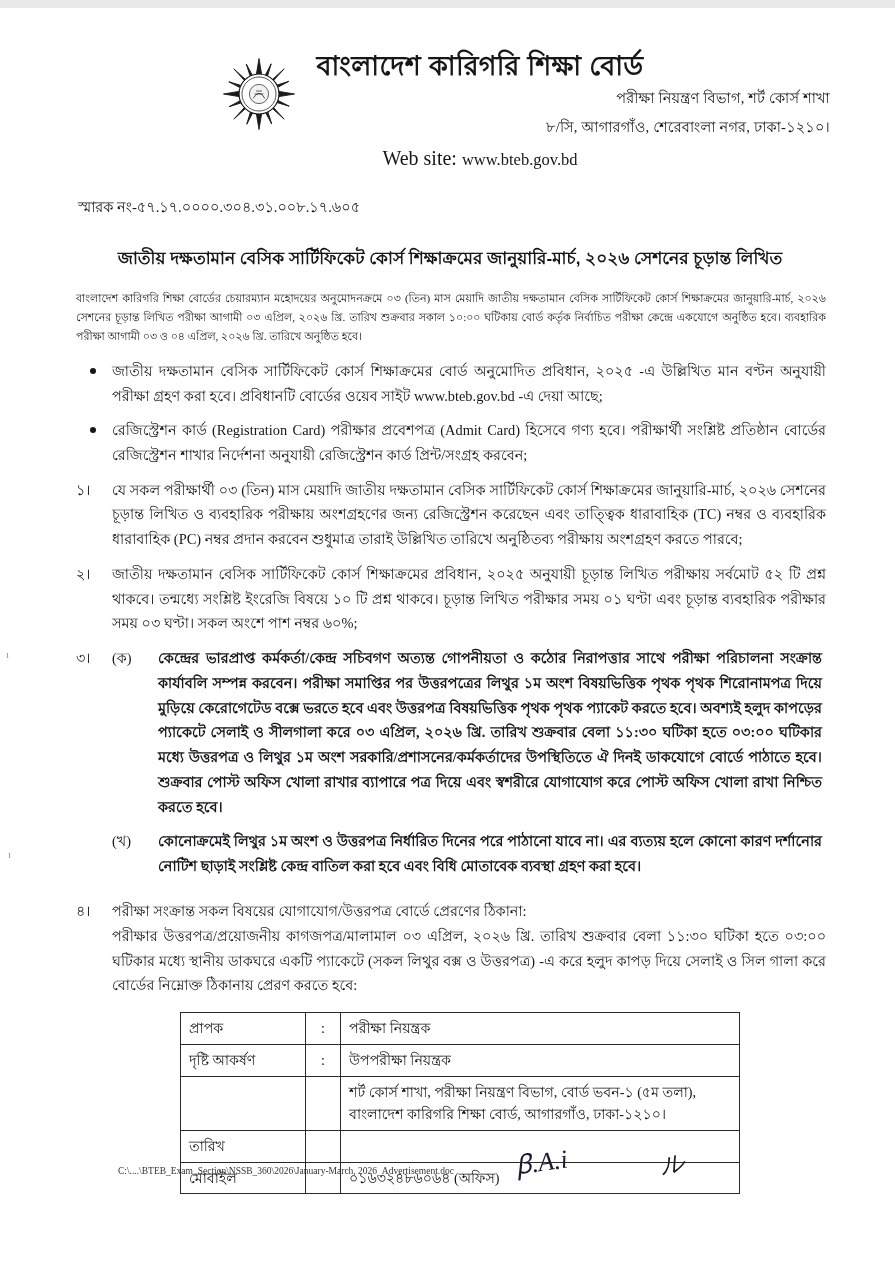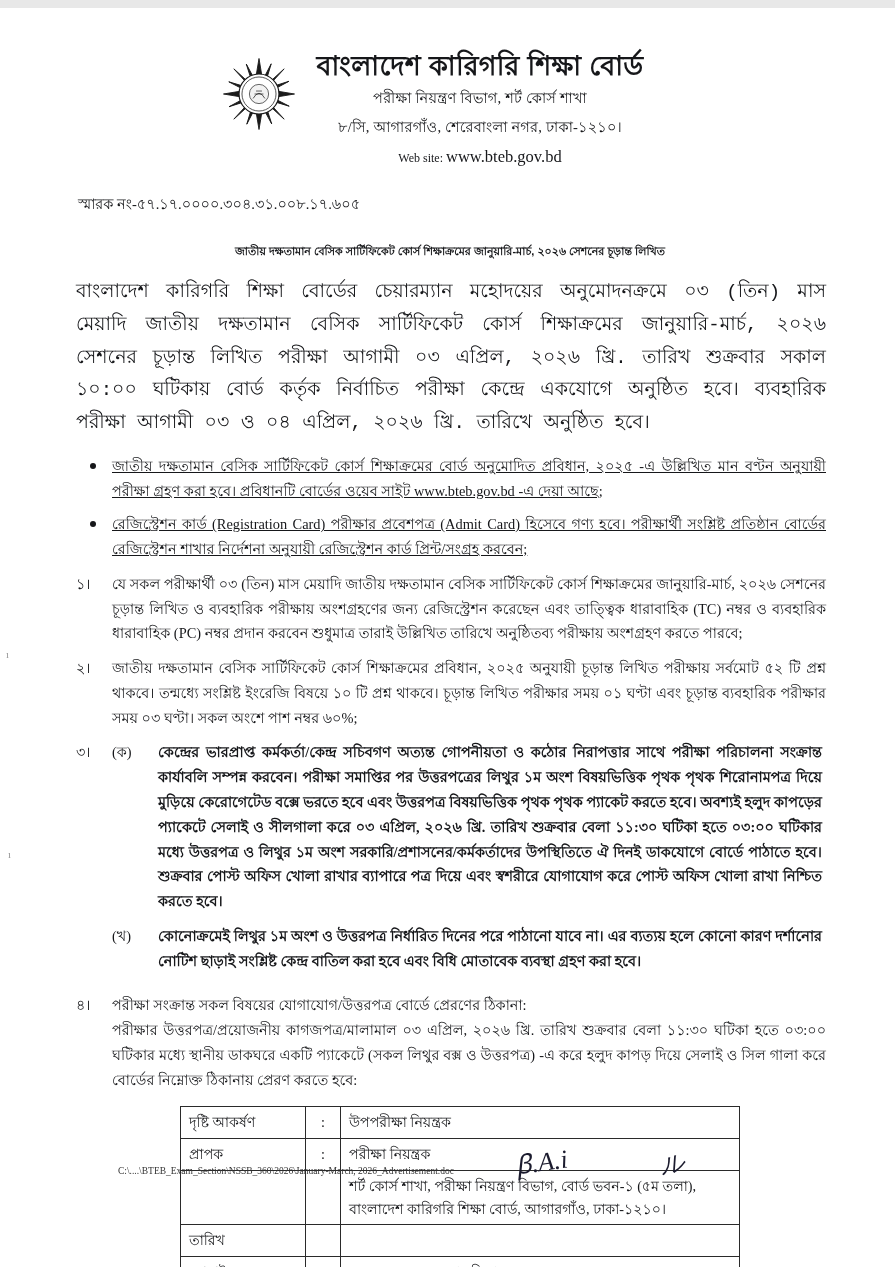--- a/index.html
+++ b/index.html
@@ -44,27 +44,28 @@
     letter-spacing: 0.3px;
     line-height: 1.2;
     padding-top: 14px;
     padding-left: 60px;
   }
   .org-sub1, .org-sub2 {
     font-size: 14.5px;
     padding-left: 60px;
     margin-top: 5px;
     letter-spacing: .2px;
+    text-align: right;
   }
   .org-web {
     font-size: 16.5px;
     padding-left: 60px;
     margin-top: 7px;
   }
-  .org-web .web-label { font-size: 12px; }
+  .org-web .web-label { font-size: 20px; }
   .org-web .web-url { font-weight: normal; }
 
   
   .memo-row {
     display: flex;
     justify-content: space-between;
     align-items: flex-start;
     margin-top: 26px;
     font-size: 14.5px;
     gap: 28px;
@@ -78,49 +79,47 @@
     line-height: 1.55;
     padding-right: 18px;
   }
   .memo-right .date-label { display: inline-block; }
 
   
   .headline {
     text-align: center;
     font-family: "Liberation Sans", sans-serif;
     font-weight: bold;
-    font-size: 11px;
+    font-size: 17px;
     line-height: 1.55;
     margin-top: 26px;
     padding: 0 10px;
   }
 
   
   .para {
-    font-size: 19px;
+    font-size: 11px;
     line-height: 1.72;
     text-align: justify;
     margin-top: 16px;
     padding: 0 4px 0 6px;
-    font-family: Liberation Mono, monospace;
   }
 
   ul.bullets {
     margin: 14px 0 0 0;
     padding-left: 42px;
     list-style: none;
   }
   ul.bullets li {
     position: relative;
     font-size: 14.4px;
     line-height: 1.72;
     text-align: justify;
     margin-bottom: 9px;
     padding-right: 4px;
-    text-decoration: underline;
   }
   ul.bullets li::before {
     content: "";
     position: absolute;
     left: -22px;
     top: 9px;
     width: 6px;
     height: 6px;
     background: #16171a;
     border-radius: 50%;
@@ -298,30 +297,30 @@
         <div class="txt">
           <div>পরীক্ষা সংক্রান্ত সকল বিষয়ের যোগাযোগ/উত্তরপত্র বোর্ডে প্রেরণের ঠিকানা:</div>
           <div>পরীক্ষার উত্তরপত্র/প্রয়োজনীয় কাগজপত্র/মালামাল ০৩ এপ্রিল, ২০২৬ খ্রি. তারিখ শুক্রবার বেলা ১১:৩০ ঘটিকা হতে ০৩:০০ ঘটিকার মধ্যে স্থানীয় ডাকঘরে একটি প্যাকেটে (সকল লিথুর বক্স ও উত্তরপত্র) -এ করে হলুদ কাপড় দিয়ে সেলাই ও সিল গালা করে বোর্ডের নিম্নোক্ত ঠিকানায় প্রেরণ করতে হবে:</div>
         </div>
       </div>
     </div>
 
     <table class="addr">
       <tbody>
         <tr>
+          <td class="c1">প্রাপক</td>
+          <td class="c2">:</td>
+          <td class="c3">পরীক্ষা নিয়ন্ত্রক</td>
+        </tr>
+        <tr>
           <td class="c1">দৃষ্টি আকর্ষণ</td>
           <td class="c2">:</td>
           <td class="c3">উপপরীক্ষা নিয়ন্ত্রক</td>
         </tr>
         <tr>
-          <td class="c1">প্রাপক</td>
-          <td class="c2">:</td>
-          <td class="c3">পরীক্ষা নিয়ন্ত্রক</td>
-        </tr>
-        <tr>
           <td class="c1 nb"></td>
           <td class="c2 nb"></td>
           <td class="c3 nb">শর্ট কোর্স শাখা, পরীক্ষা নিয়ন্ত্রণ বিভাগ, বোর্ড ভবন-১ (৫ম তলা), বাংলাদেশ কারিগরি শিক্ষা বোর্ড, আগারগাঁও, ঢাকা-১২১০।</td>
         </tr>
         <tr>
           <td class="c1">তারিখ</td>
           <td class="c2"></td>
           <td class="c3"></td>
         </tr>
         <tr>

